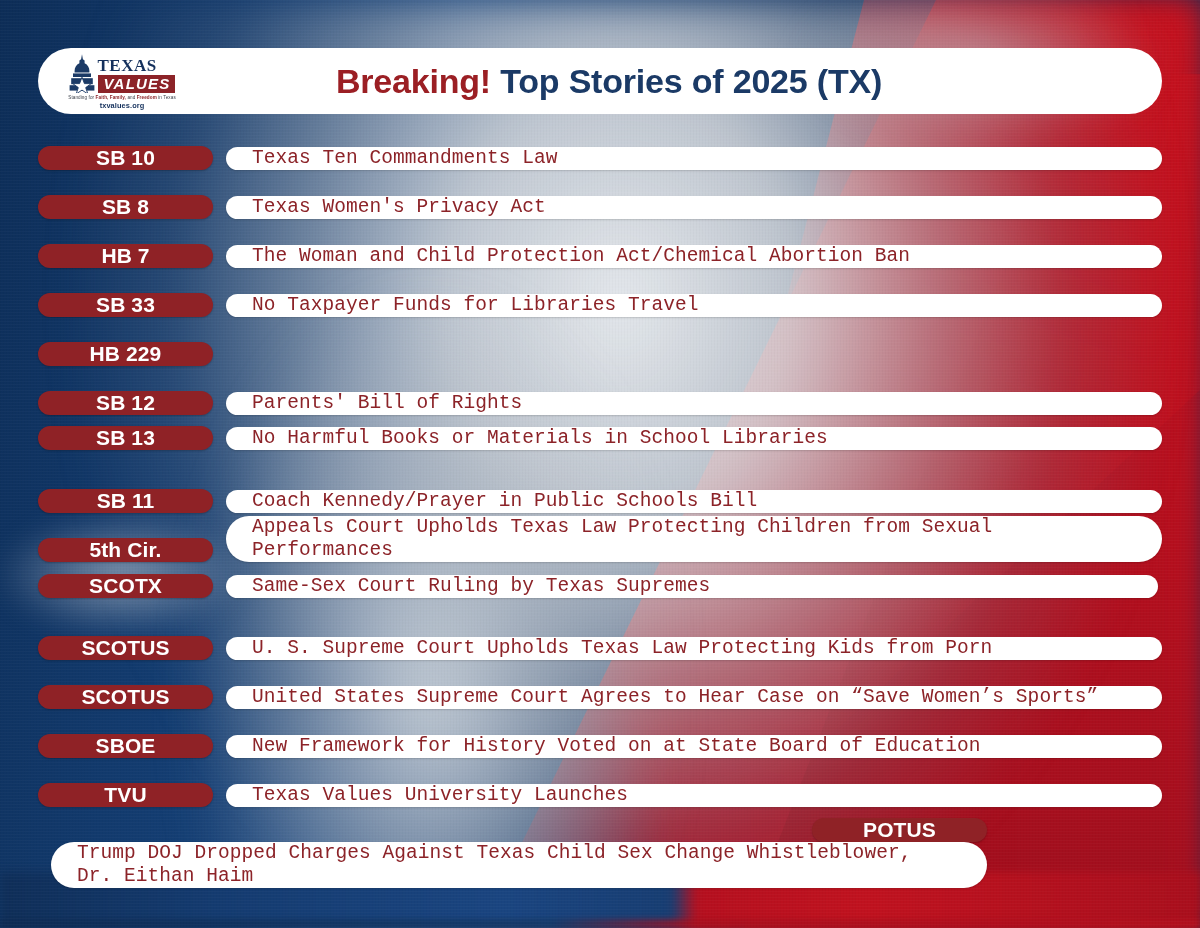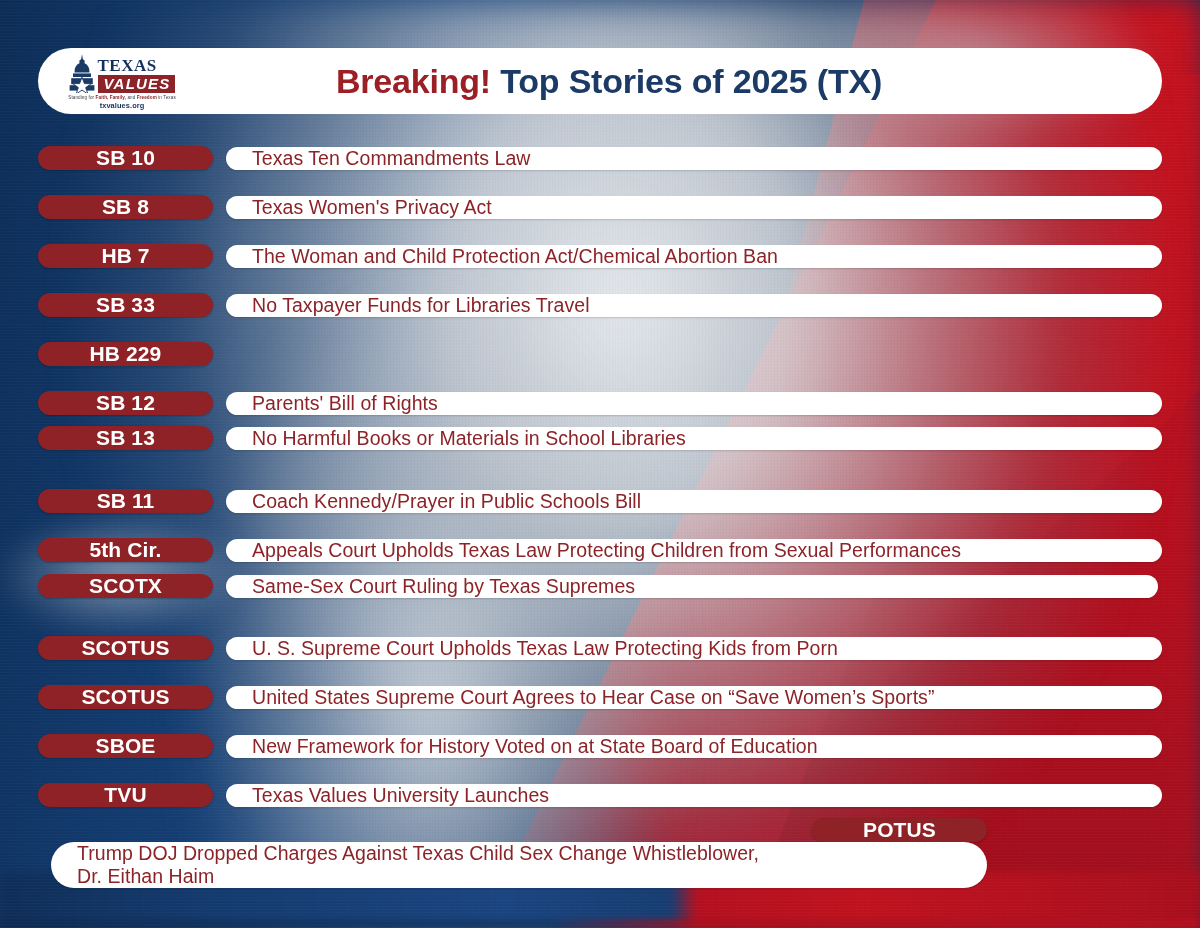--- a/index.html
+++ b/index.html
@@ -208,20 +208,21 @@
   }
 
   .bar {
     margin-left: 13px;
     background: #ffffff;
     border-radius: 999px;
     display: flex;
     align-items: center;
     padding: 0 26px;
     box-shadow: 0 1px 2px rgba(0,0,0,.16);
+    font-family: Liberation Mono, monospace;
   }
   .bar-text {
     color: #8c2328;
     font-size: 19.5px;
     line-height: 1.18;
     letter-spacing: .05px;
     white-space: pre-line;
   }
 </style>
 </head>

